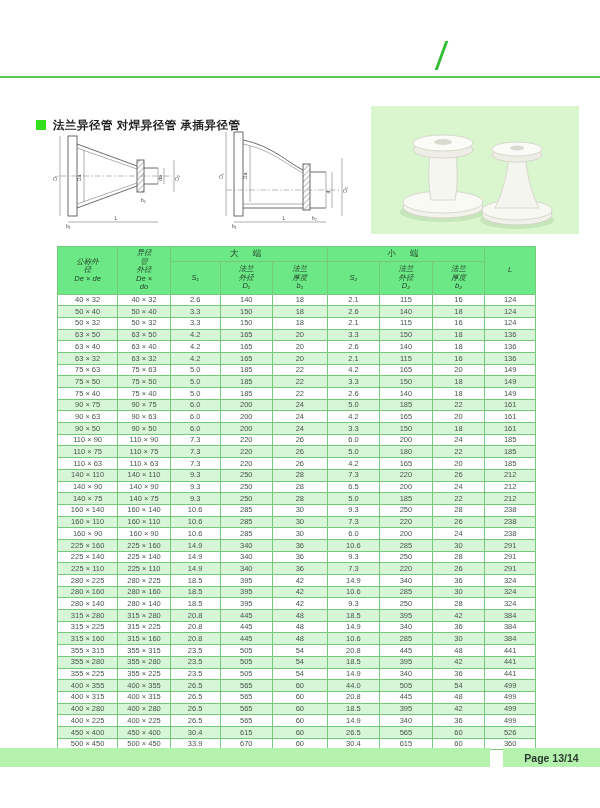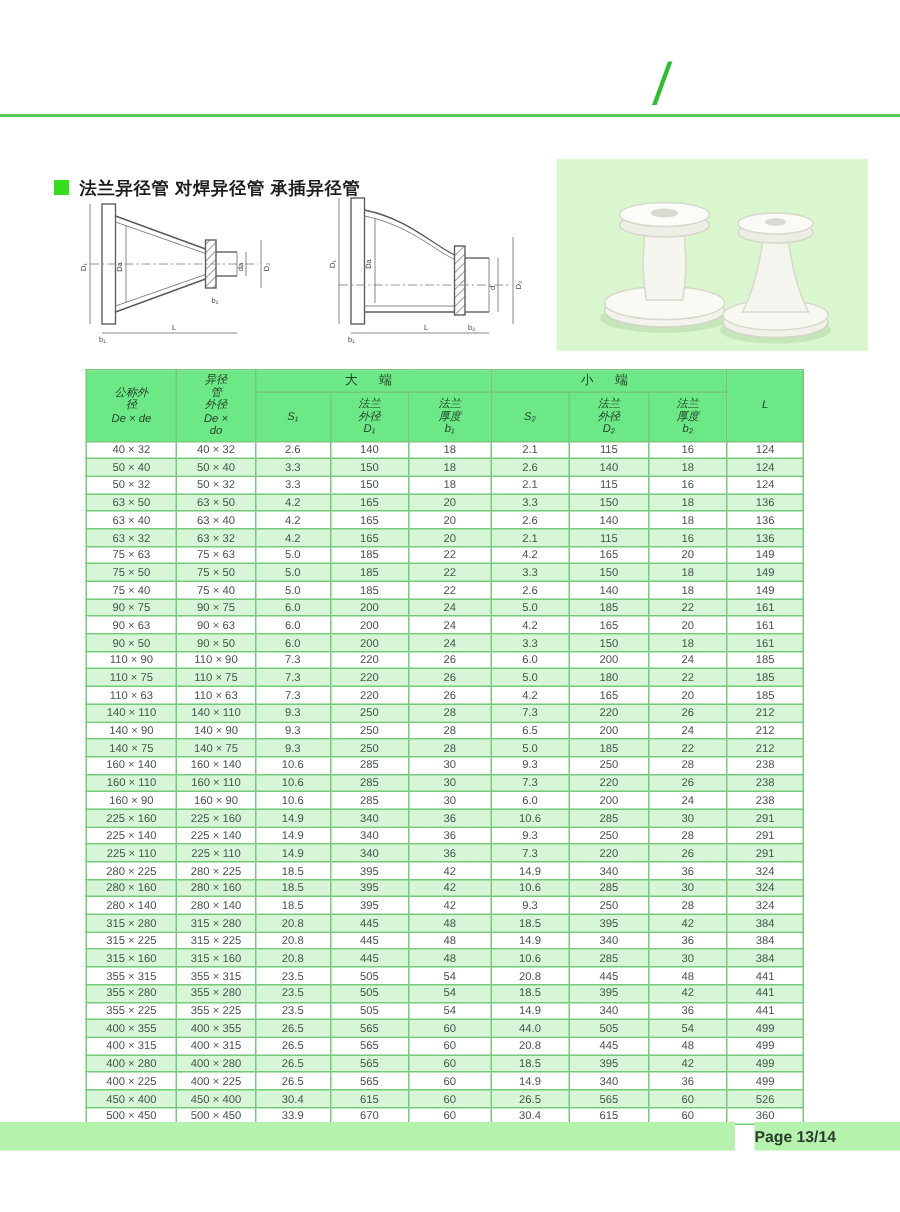--- a/index.html
+++ b/index.html
@@ -42,21 +42,21 @@
   .spec-table .grp{font-size:8.5px;height:12px;letter-spacing:6px;padding:1px 0;margin-left:40px;}
   .spec-table .sub{font-size:7.5px;line-height:8.5px;padding:2px 16px;height:26px;font-style:italic;}
   .spec-table td{font-size:7.5px;line-height:1;padding:1.6px 1px;color:#46564a;}
   .spec-table tbody tr.alt td{background:#d7f6d8;}
   .spec-table tbody tr td{background:#ffffff;}
   .spec-table tbody tr.alt td{background:#d7f6d8;}
 
   
   .footer-bar-left{position:absolute;left:0;top:748px;width:490px;height:19px;background:#b4f2ae;}
   .footer-bar-right{position:absolute;left:503px;top:748px;width:97px;height:19px;background:#b4f2ae;
-        display:flex;align-items:center;justify-content:flex-start;}
+        display:flex;align-items:center;justify-content:center;}
   .page-num{font-size:10.5px;font-weight:bold;color:#2c3b2e;}
 </style>
 </head>
 <body>
 
 <div class="page">
 
   <div class="tagline-slash"></div>
   <div class="header-rule"></div>
 

